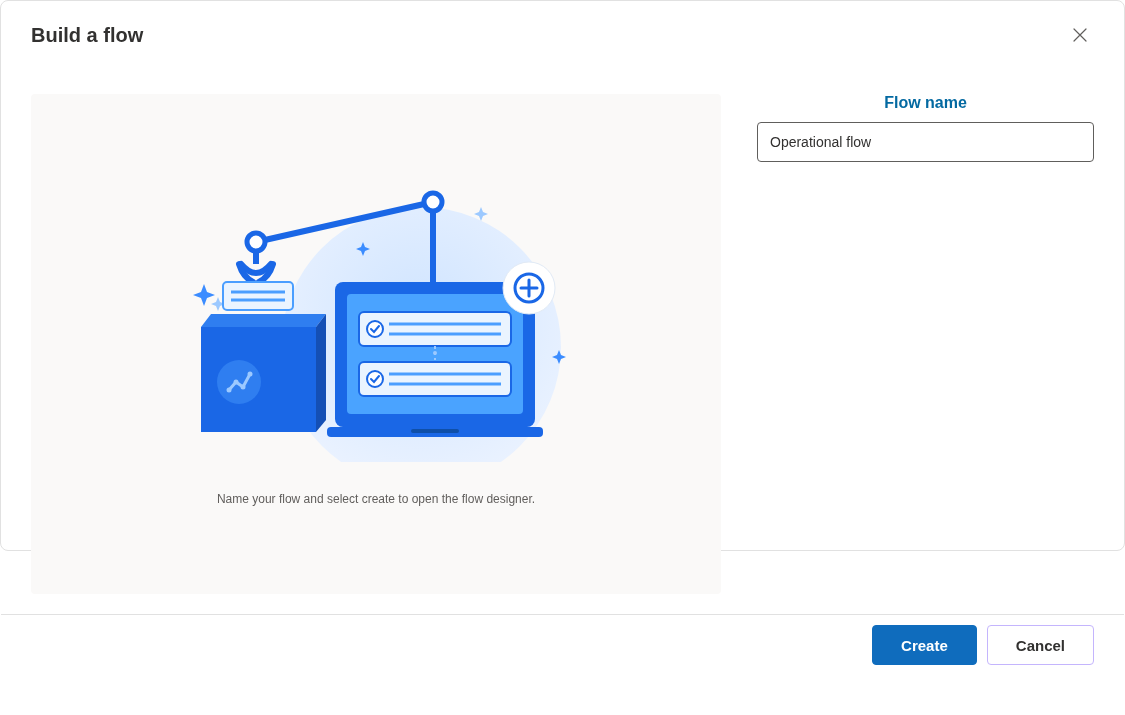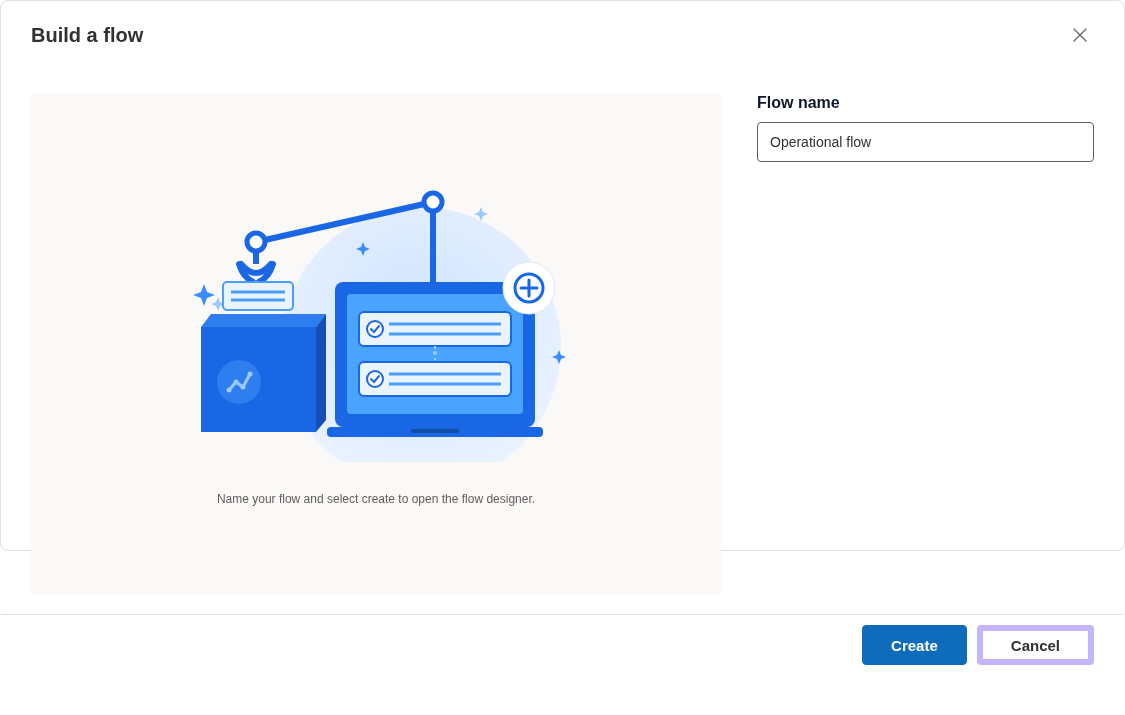--- a/index.html
+++ b/index.html
@@ -67,23 +67,24 @@
       color: #605e5c;
       text-align: center;
     }
     .form-panel {
       flex: 1;
       padding-top: 0;
     }
     .field-label {
       font-size: 16px;
       font-weight: 600;
-      color: #0f172a;
+      color: #0369a1;
       margin-bottom: 10px;
       display: block;
+      text-align: center;
     }
     .text-input {
       width: 100%;
       height: 40px;
       border: 1px solid #605e5c;
       border-radius: 4px;
       padding: 9px 12px;
       font-size: 14px;
       font-family: inherit;
       color: #323130;
@@ -106,21 +107,21 @@
       font-family: inherit;
     }
     .btn-primary {
       background: #0f6cbd;
       color: #fff;
       border: 1px solid #0f6cbd;
     }
     .btn-secondary {
       background: #fff;
       color: #323130;
-      border: 6px solid #c4b5fd;
+      border: 1px solid #c4b5fd;
     }
   </style>
 </head>
 <body>
 
 <div class="dialog">
   <div class="dialog-header">
     <h1 class="dialog-title">Build a flow</h1>
     <button class="close-btn">
       <svg width="16" height="16" viewBox="0 0 16 16" fill="none">

